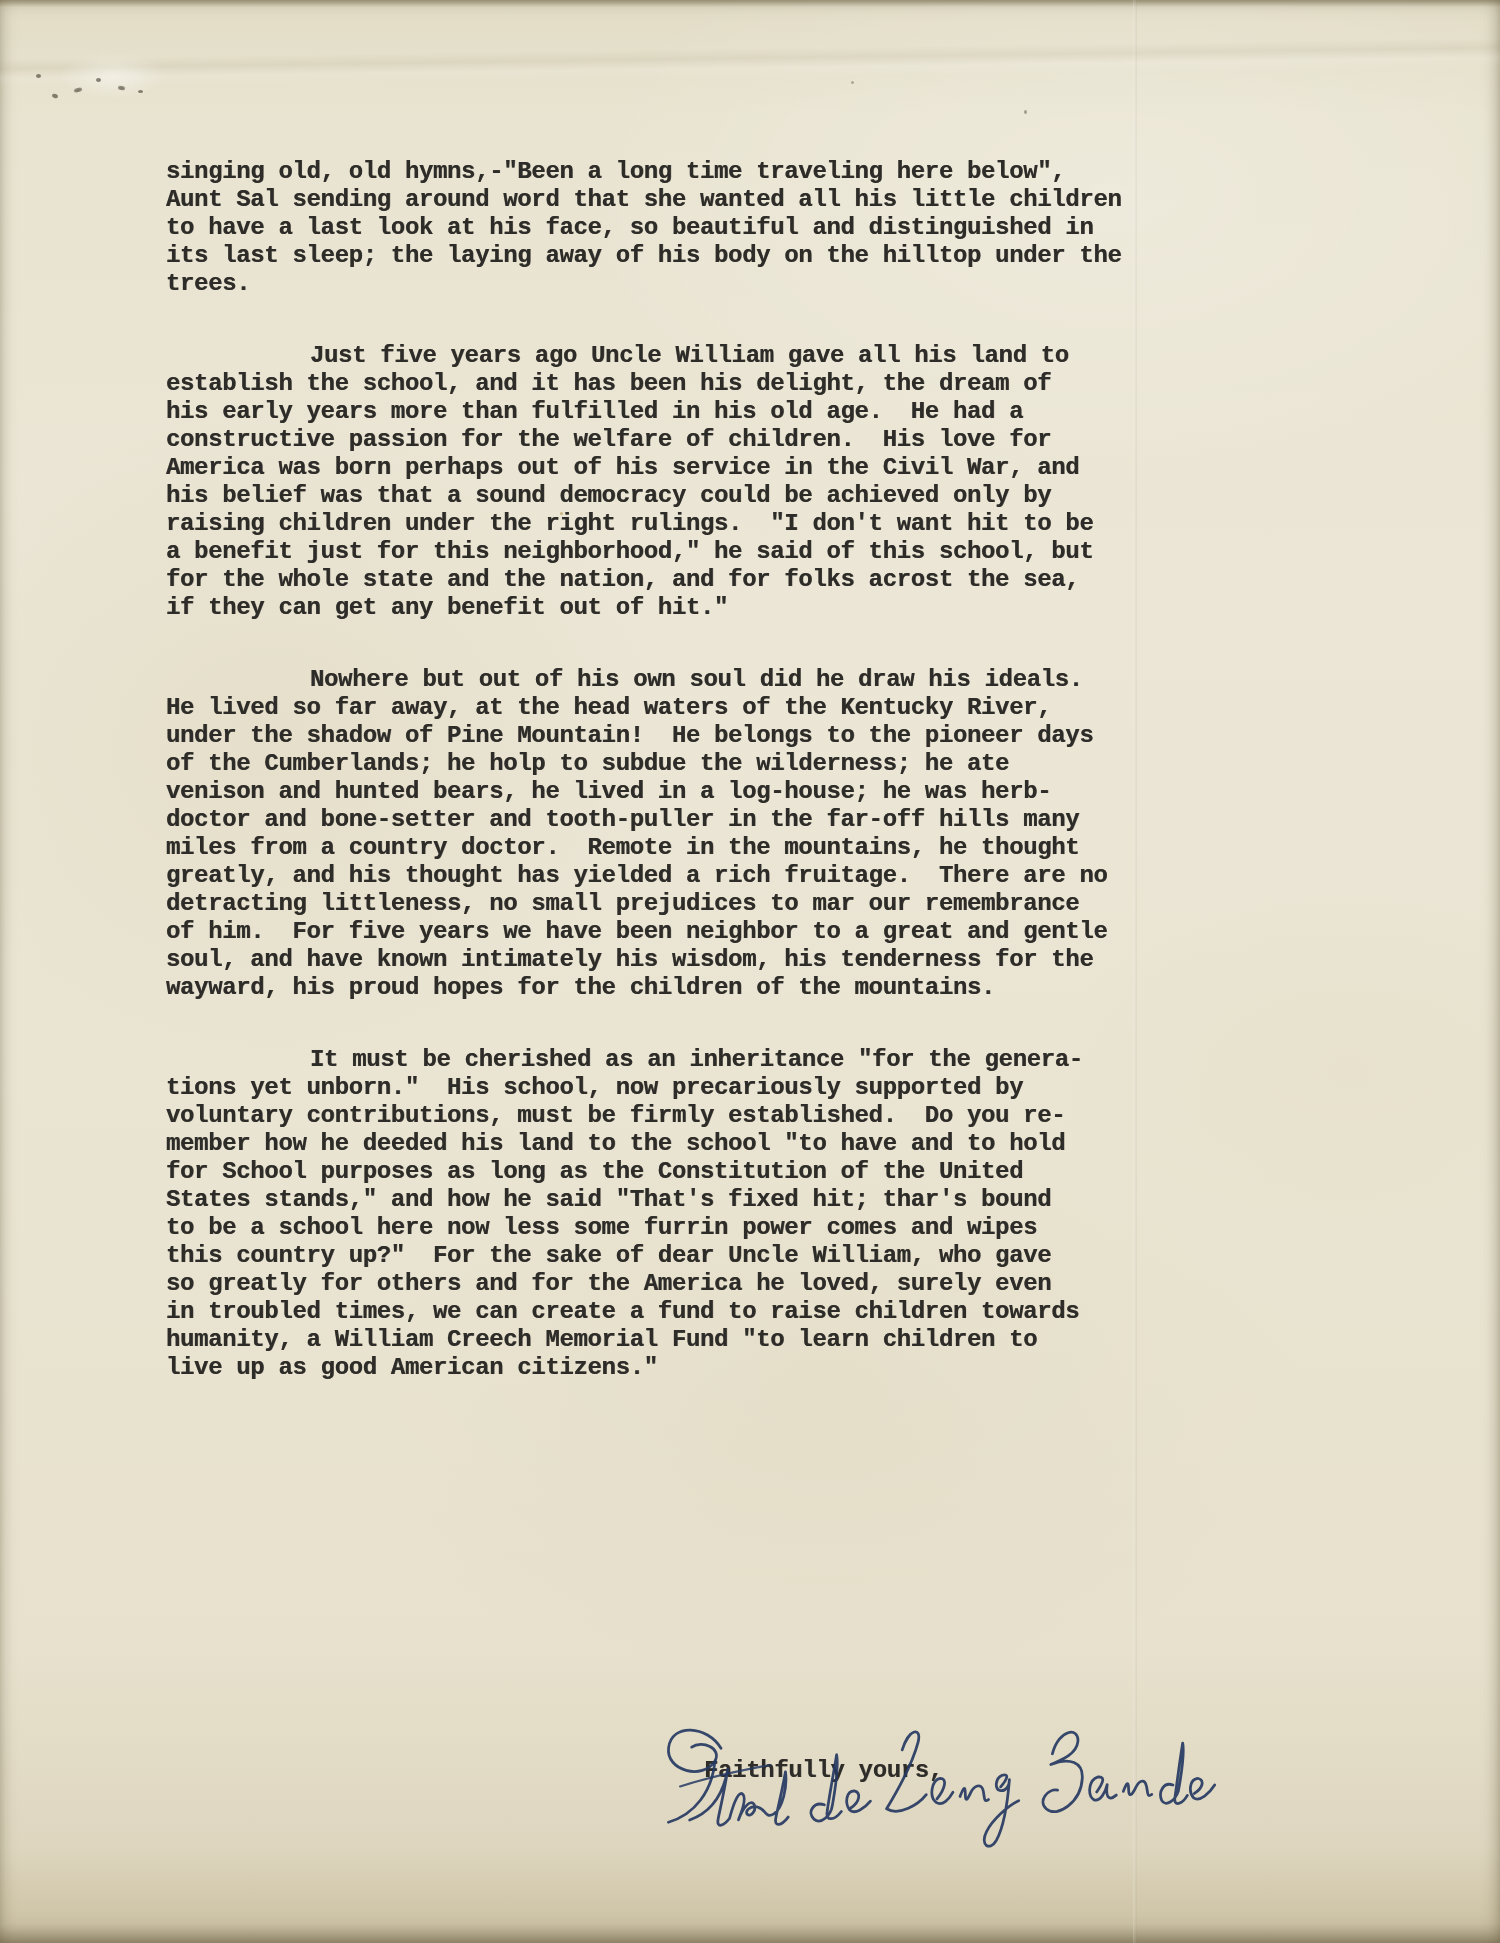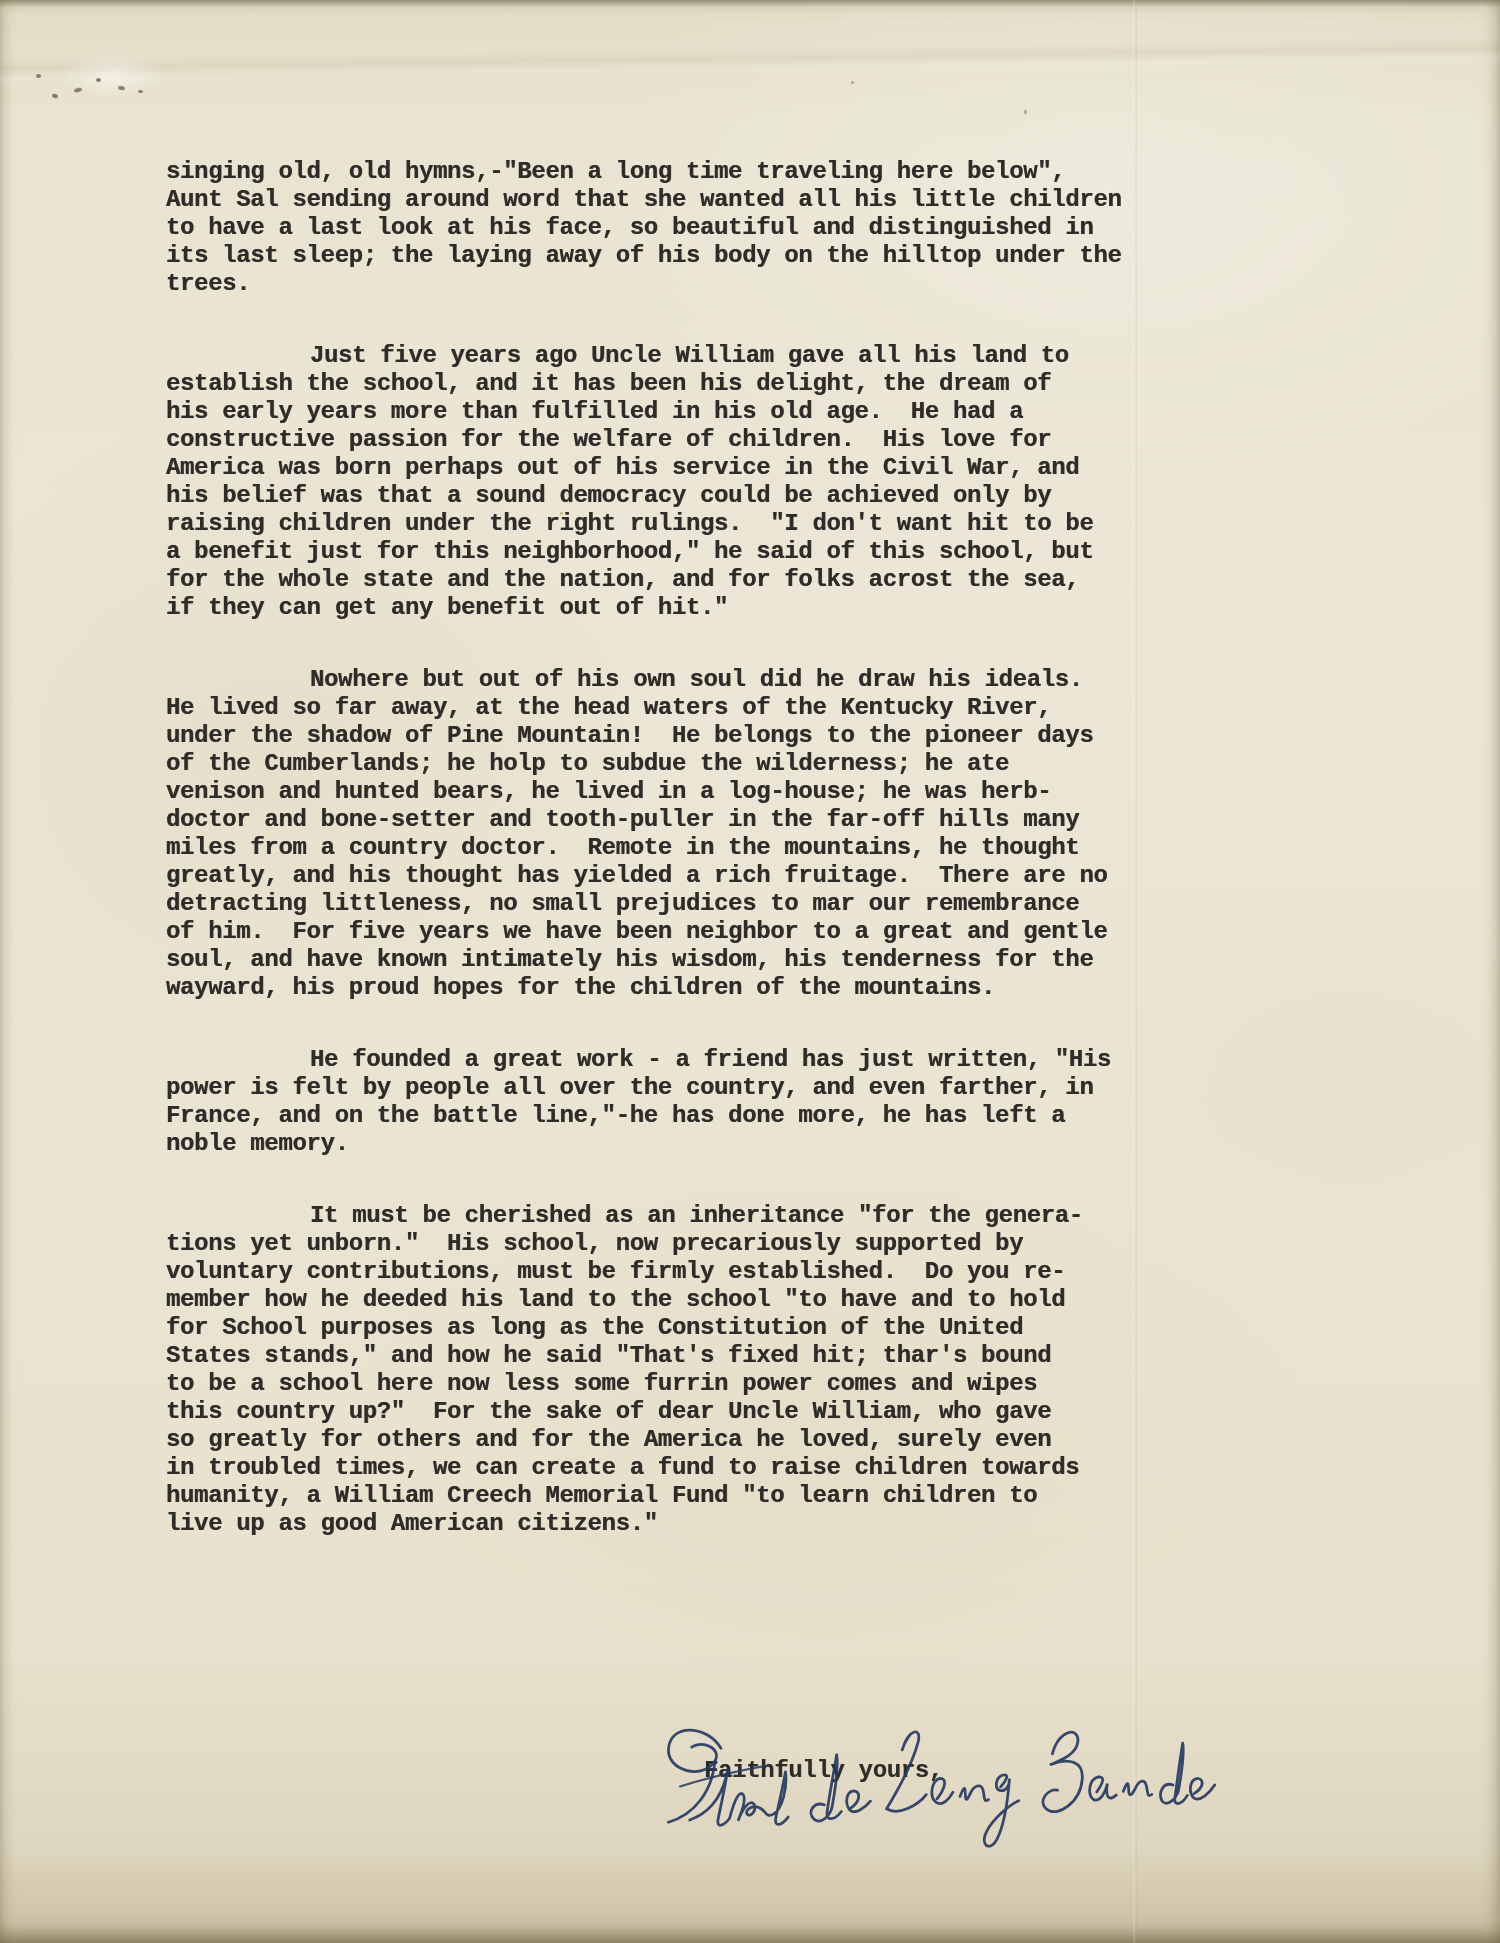--- a/index.html
+++ b/index.html
@@ -120,24 +120,20 @@
 under the shadow of Pine Mountain!  He belongs to the pioneer days
 of the Cumberlands; he holp to subdue the wilderness; he ate
 venison and hunted bears, he lived in a log-house; he was herb-
 doctor and bone-setter and tooth-puller in the far-off hills many
 miles from a country doctor.  Remote in the mountains, he thought
 greatly, and his thought has yielded a rich fruitage.  There are no
 detracting littleness, no small prejudices to mar our remembrance
 of him.  For five years we have been neighbor to a great and gentle
 soul, and have known intimately his wisdom, his tenderness for the
 wayward, his proud hopes for the children of the mountains.</div>
-    <div class="para indent">He founded a great work - a friend has just written, "His
-power is felt by people all over the country, and even farther, in
-France, and on the battle line,"-he has done more, he has left a
-noble memory.</div>
     <div class="para indent">It must be cherished as an inheritance "for the genera-
 tions yet unborn."  His school, now precariously supported by
 voluntary contributions, must be firmly established.  Do you re-
 member how he deeded his land to the school "to have and to hold
 for School purposes as long as the Constitution of the United
 States stands," and how he said "That's fixed hit; thar's bound
 to be a school here now less some furrin power comes and wipes
 this country up?"  For the sake of dear Uncle William, who gave
 so greatly for others and for the America he loved, surely even
 in troubled times, we can create a fund to raise children towards

